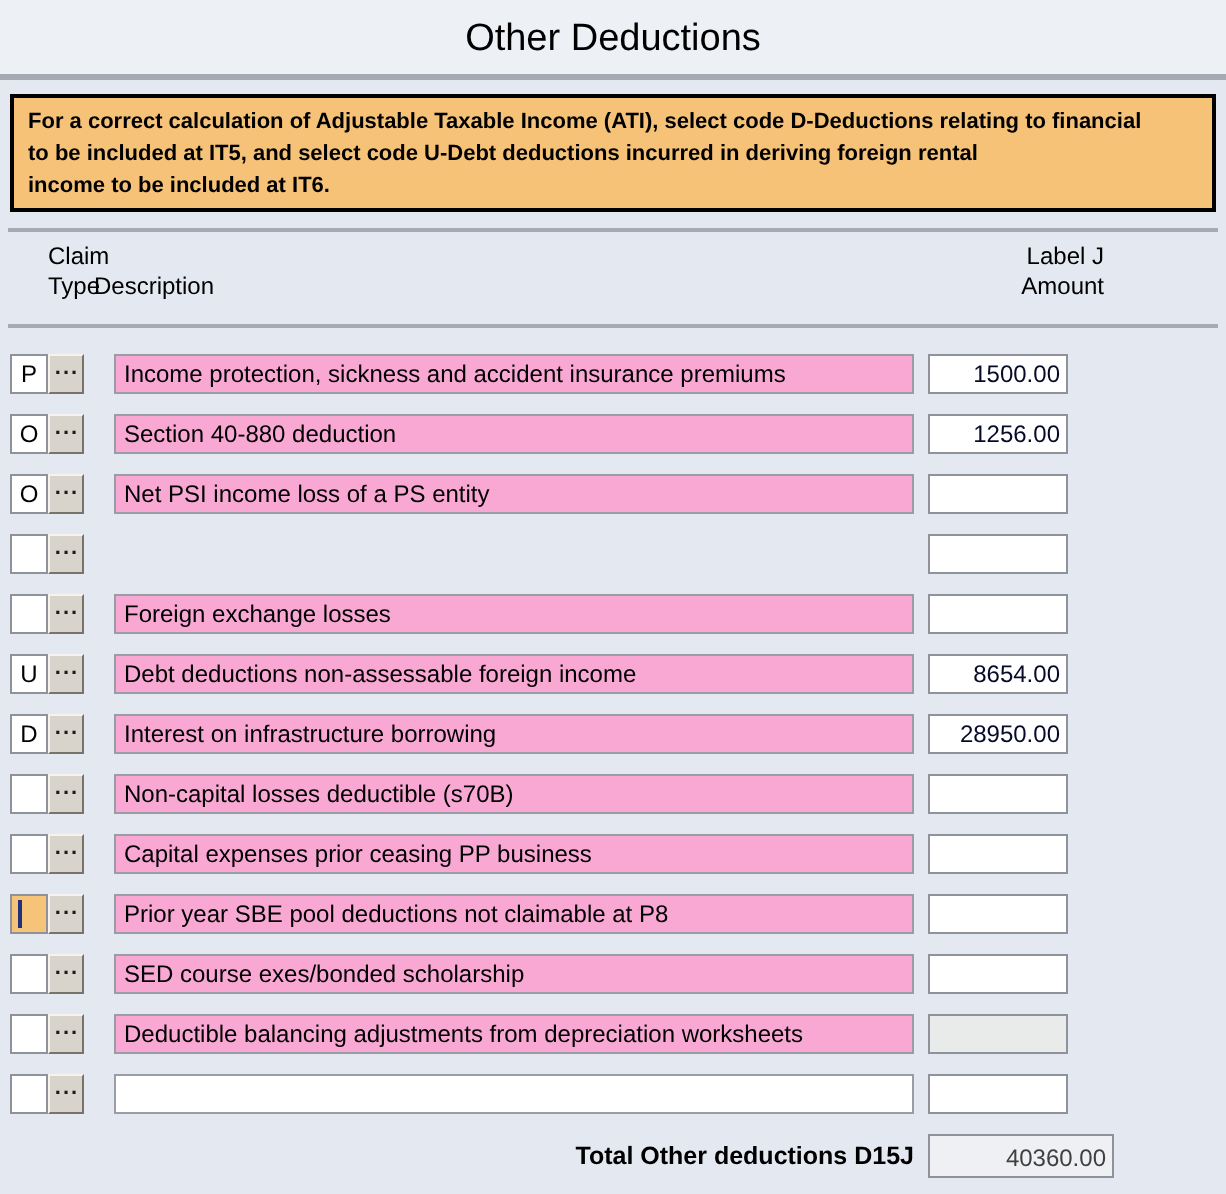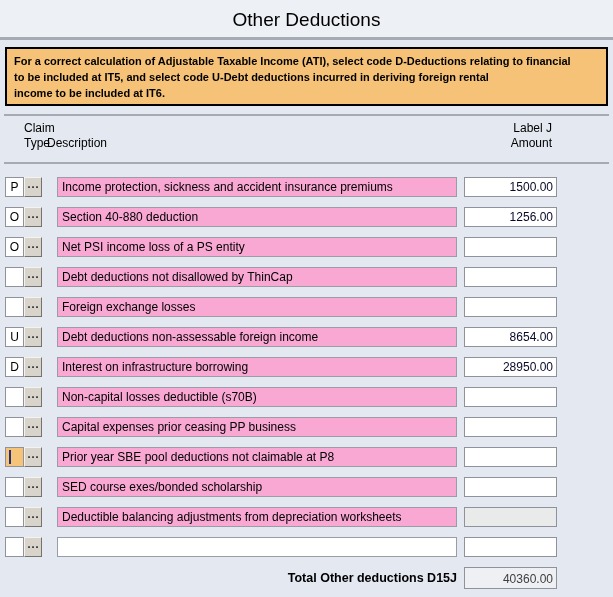--- a/index.html
+++ b/index.html
@@ -79,21 +79,21 @@
     position:absolute; left:57px; top:0;
     width:400px; height:20px;
     border:1px solid #9a9da6;
     background:#fff;
     font-family:"Liberation Sans", sans-serif;
     font-size:12px; padding:0 2px 0 4px; color:#000;
   }
   .desc-box.readonly { background:#f9a8d4; }
   .amount-box {
     position:absolute; left:464px; top:0;
-    width:93px; height:20px;
+    width:70px; height:20px;
     border:1px solid #8f929b;
     background:#fff;
     font-family:"Liberation Sans", sans-serif;
     font-size:12px; text-align:right; padding:0 3px 0 0;
     color:#060a28;
   }
   .amount-box.disabled { background:#e9ebeb; }
 
   .total-row { position:relative; height:22px; margin-top:10px; }
   .total-label {
@@ -154,21 +154,20 @@
   </div>
       <div class="row">
     <input class="claim-box" readonly="" value="O" style="">
     <button class="dots-btn"><span>...</span></button>
     <input class="desc-box readonly" readonly="" value="Net PSI income loss of a PS entity" style="">
     <input class="amount-box" readonly="" style="">
   </div>
       <div class="row">
     <input class="claim-box" readonly="" style="">
     <button class="dots-btn"><span>...</span></button>
-    <input class="desc-box readonly" readonly="" value="Debt deductions not disallowed by ThinCap" style="">
     <input class="amount-box" readonly="" style="">
   </div>
       <div class="row">
     <input class="claim-box" readonly="" style="">
     <button class="dots-btn"><span>...</span></button>
     <input class="desc-box readonly" readonly="" value="Foreign exchange losses" style="">
     <input class="amount-box" readonly="" style="">
   </div>
       <div class="row">
     <input class="claim-box" readonly="" value="U" style="">

